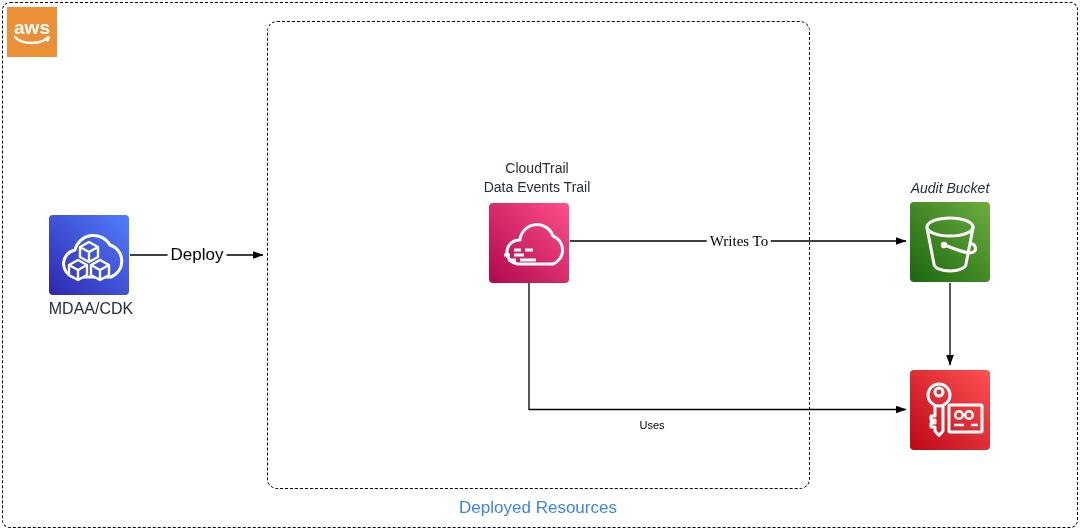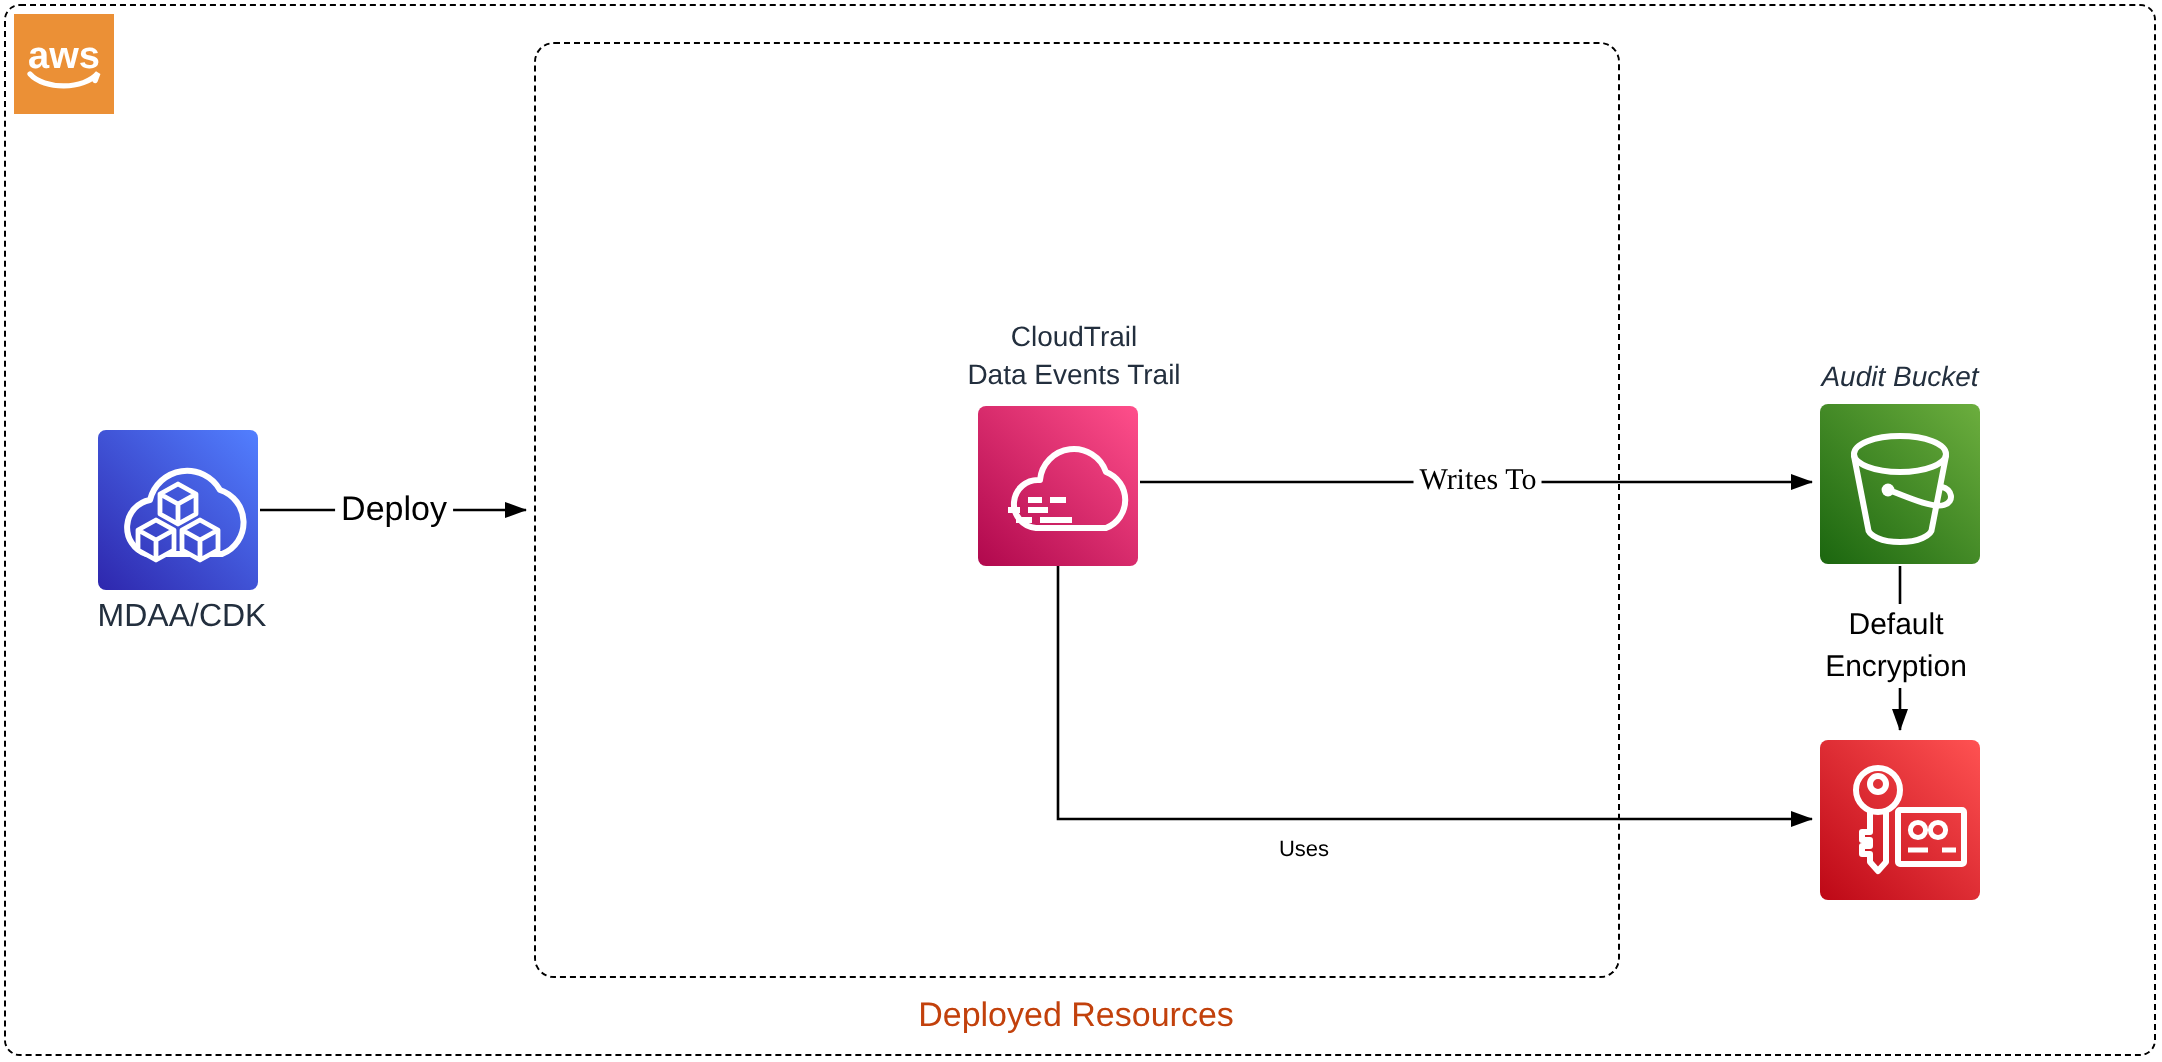--- a/index.html
+++ b/index.html
@@ -9,21 +9,21 @@
   .outer-box{position:absolute;left:2px;top:2px;width:1076px;height:526px;
     border:1px dashed #000;border-radius:8px;box-sizing:border-box;}
   .inner-box{position:absolute;left:267px;top:21px;width:543px;height:468px;
     border:1px dashed #000;border-radius:10px;box-sizing:border-box;}
 
   .aws-logo{position:absolute;left:7px;top:7px;width:50px;height:50px;}
   .account-label{position:absolute;left:64px;top:6px;width:182px;
     font-size:17px;line-height:1.3;color:#000;}
 
   .group-label{position:absolute;left:538px;top:508px;transform:translate(-50%,-50%);
-    font-size:17px;color:#c2410c;white-space:nowrap;text-align:right;}
+    font-size:17px;color:#3b82f6;white-space:nowrap;text-align:right;}
 
   .node-icon{position:absolute;width:80px;height:80px;}
   .icon-mdaa{left:49px;top:215px;}
   .icon-cloudtrail{left:489px;top:203px;}
   .icon-bucket{left:910px;top:202px;}
   .icon-kms{left:910px;top:370px;}
 
   .node-label{position:absolute;transform:translateX(-50%);text-align:center;
     color:#232F3E;white-space:nowrap;}
   .label-mdaa{left:91px;top:300px;font-size:16px;}
@@ -145,18 +145,14 @@
       <path d="M44,55 H54 M61,55 H68" stroke="#fff" stroke-width="2.5"></path>
       <path d="M25,34 L25,46 L21,46 L21,50 L25,50 L25,53 L21,53 L21,57 L25,57 L25,61 L29,65.5 L33,61 L33,34 Z" fill="url(#gRed)" stroke="#fff" stroke-width="3" stroke-linejoin="round"></path>
       <circle cx="29" cy="25" r="11" fill="url(#gRed)" stroke="#fff" stroke-width="3"></circle>
       <circle cx="29" cy="22" r="4" fill="none" stroke="#fff" stroke-width="3"></circle>
     </svg>
   </div>
 
   <div class="edge-label label-deploy">Deploy</div>
   <div class="edge-label label-writes-to">Writes To</div>
   <div class="edge-label label-uses">Uses</div>
-  <div class="edge-label label-default-encryption">
-    <div>Default</div>
-    <div>Encryption</div>
-  </div>
 
 </div>
 
 </body></html>

